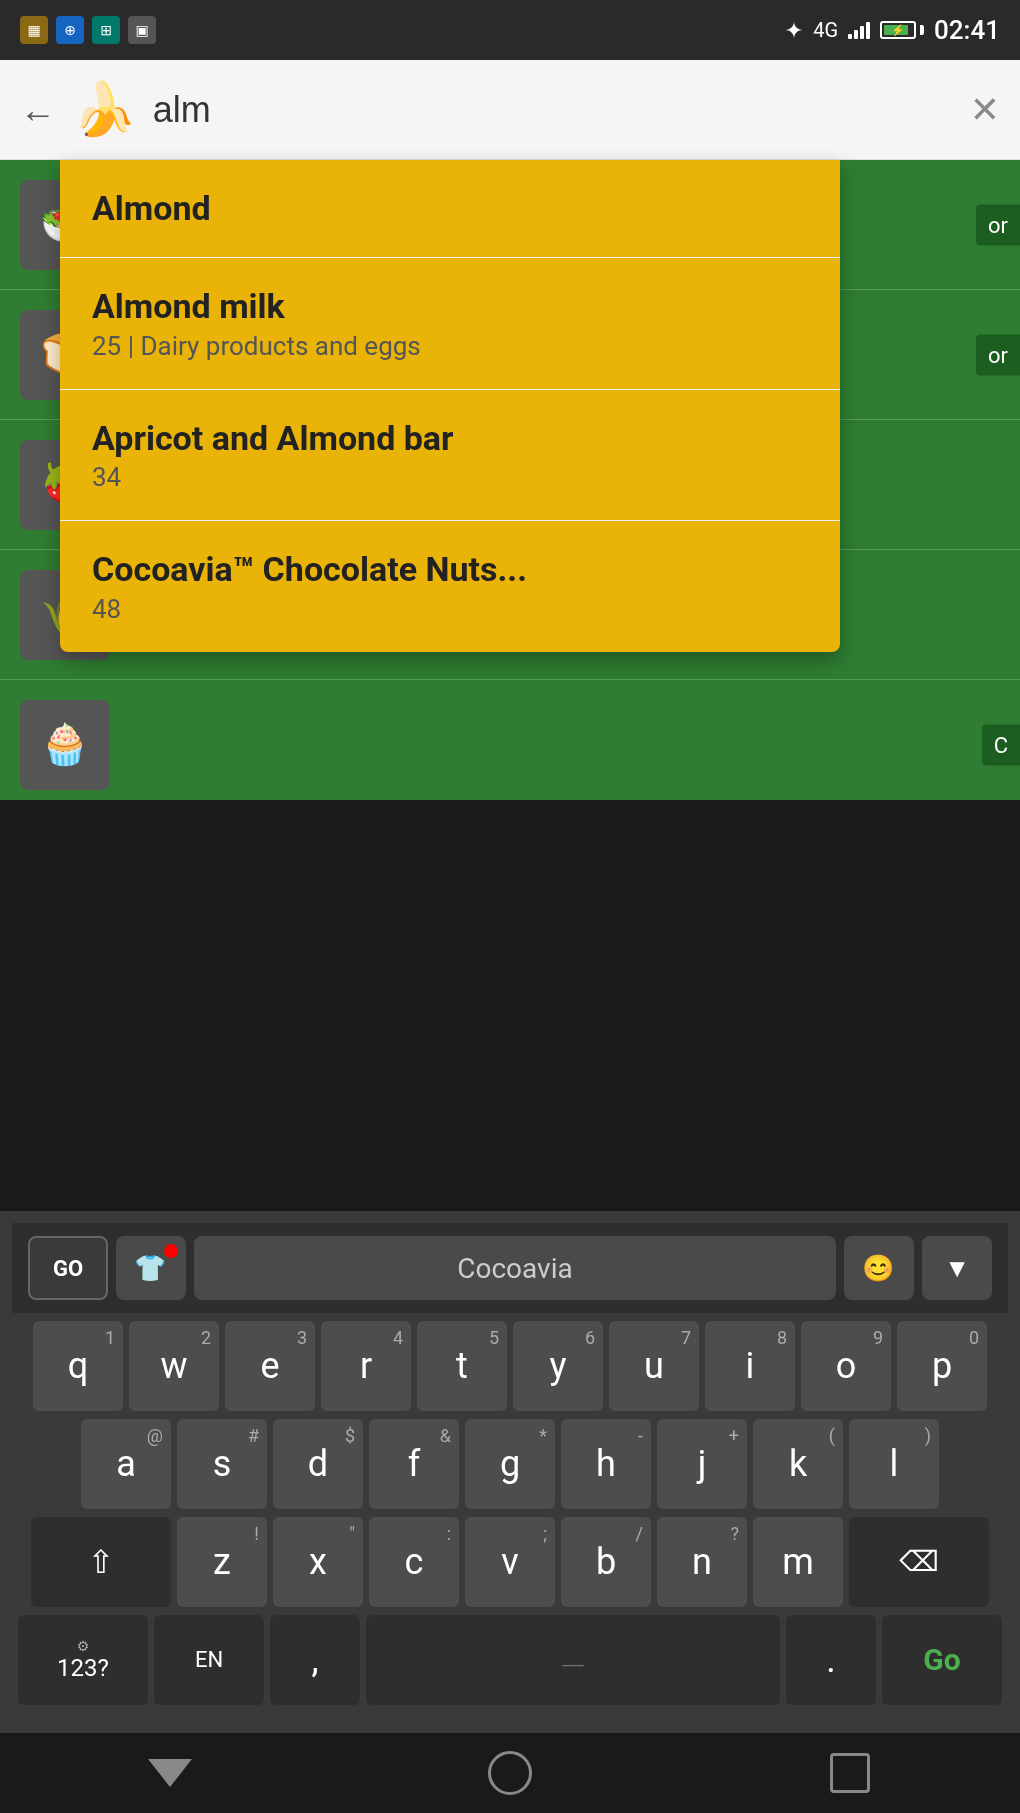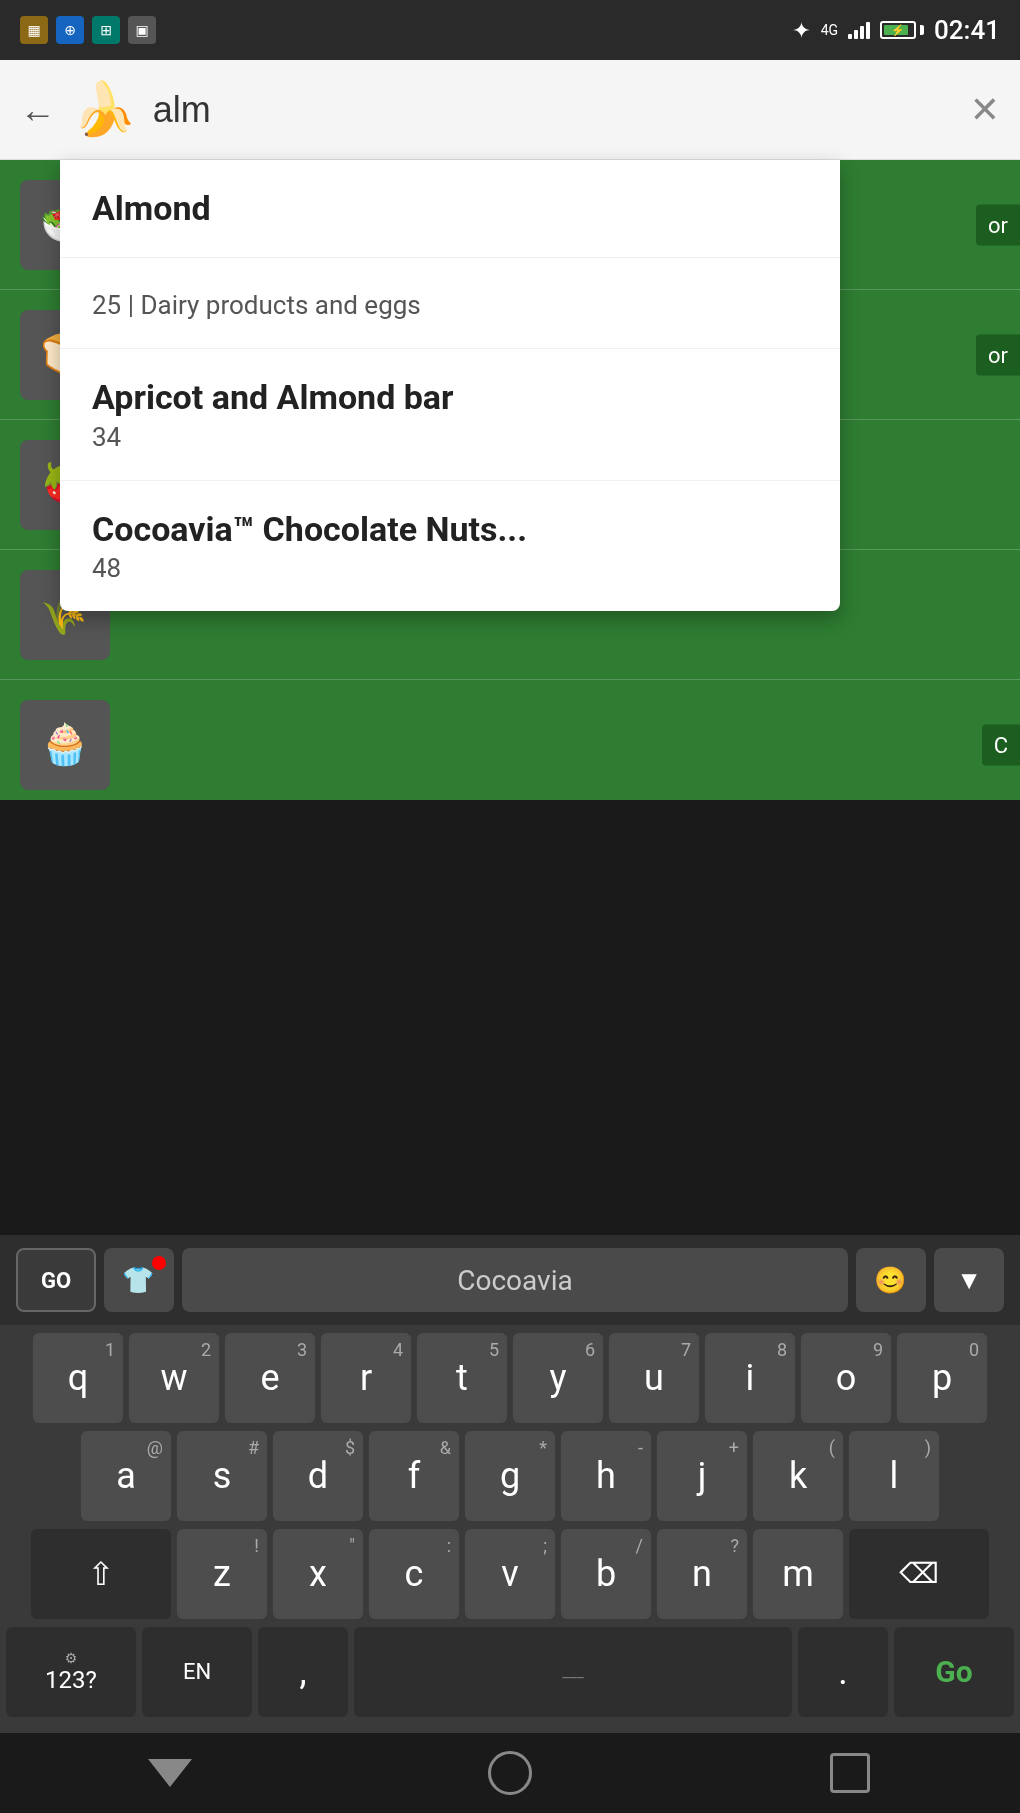--- a/index.html
+++ b/index.html
@@ -176,21 +176,21 @@
       font-size: 22px;
       border-radius: 4px 0 0 4px;
     }
 
     
     .autocomplete-dropdown {
       position: absolute;
       top: 160px;
       left: 60px;
       width: 780px;
-      background: #ffffff;
+      background: #eab308;
       z-index: 100;
       border-radius: 0 0 8px 8px;
       box-shadow: 0 8px 20px rgba(0,0,0,0.3);
     }
     .autocomplete-item {
       padding: 28px 32px;
       border-bottom: 1px solid #f0f0f0;
       cursor: pointer;
     }
     .autocomplete-item:last-child {
@@ -208,21 +208,21 @@
       margin-top: 4px;
     }
 
     
     .keyboard {
       position: absolute;
       bottom: 80px;
       left: 0;
       width: 100%;
       background: #3a3a3a;
-      padding: 0;
+      padding: 12px;
     }
 
     
     .keyboard-toolbar {
       width: 100%;
       height: 90px;
       background: #2e2e2e;
       display: flex;
       align-items: center;
       padding: 0 16px;
@@ -392,21 +392,21 @@
   <div class="status-bar-left">
     <div class="status-icon brown">▦</div>
     <div class="status-icon blue">⊕</div>
     <div class="status-icon teal">⊞</div>
     <div class="status-icon gray">▣</div>
   </div>
   <div class="status-right">
 
     <span style="font-size:22px;color:white;">✦</span>
 
-    <span style="font-size:14px;color:white;">4G</span>
+    <span style="font-size:20px;color:white;">4G</span>
 
     <div class="signal-bars">
       <div class="bar" style="height:5px;"></div>
       <div class="bar" style="height:9px;"></div>
       <div class="bar" style="height:13px;"></div>
       <div class="bar" style="height:17px;"></div>
     </div>
 
     <div class="battery-icon">
       <div class="battery-body">
@@ -448,20 +448,21 @@
     <div class="food-image">🧁</div>
     <div class="food-side-label">C</div>
   </div>
 </div>
 
 <div class="autocomplete-dropdown">
   <div class="autocomplete-item">
     <div class="autocomplete-title">Almond</div>
   </div>
   <div class="autocomplete-item">
+    <div class="autocomplete-title">Almond milk</div>
     <div class="autocomplete-subtitle">25 | Dairy products and eggs</div>
   </div>
   <div class="autocomplete-item">
     <div class="autocomplete-title">Apricot and Almond bar</div>
     <div class="autocomplete-subtitle">34</div>
   </div>
   <div class="autocomplete-item">
     <div class="autocomplete-title">Cocoavia™ Chocolate Nuts...</div>
     <div class="autocomplete-subtitle">48</div>
   </div>

